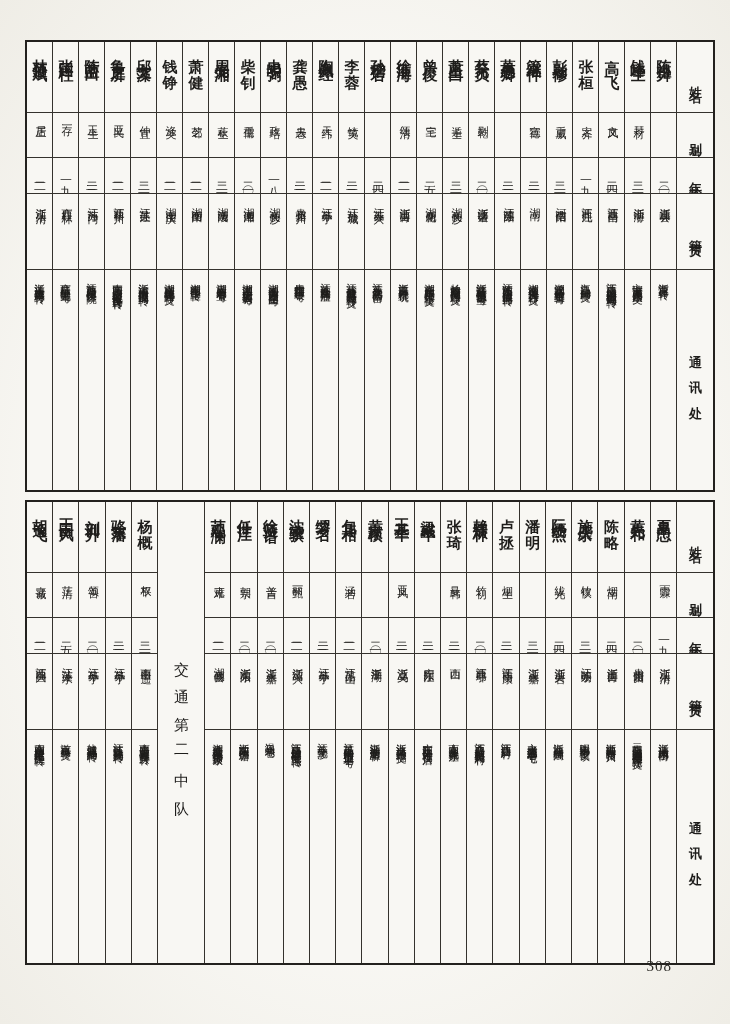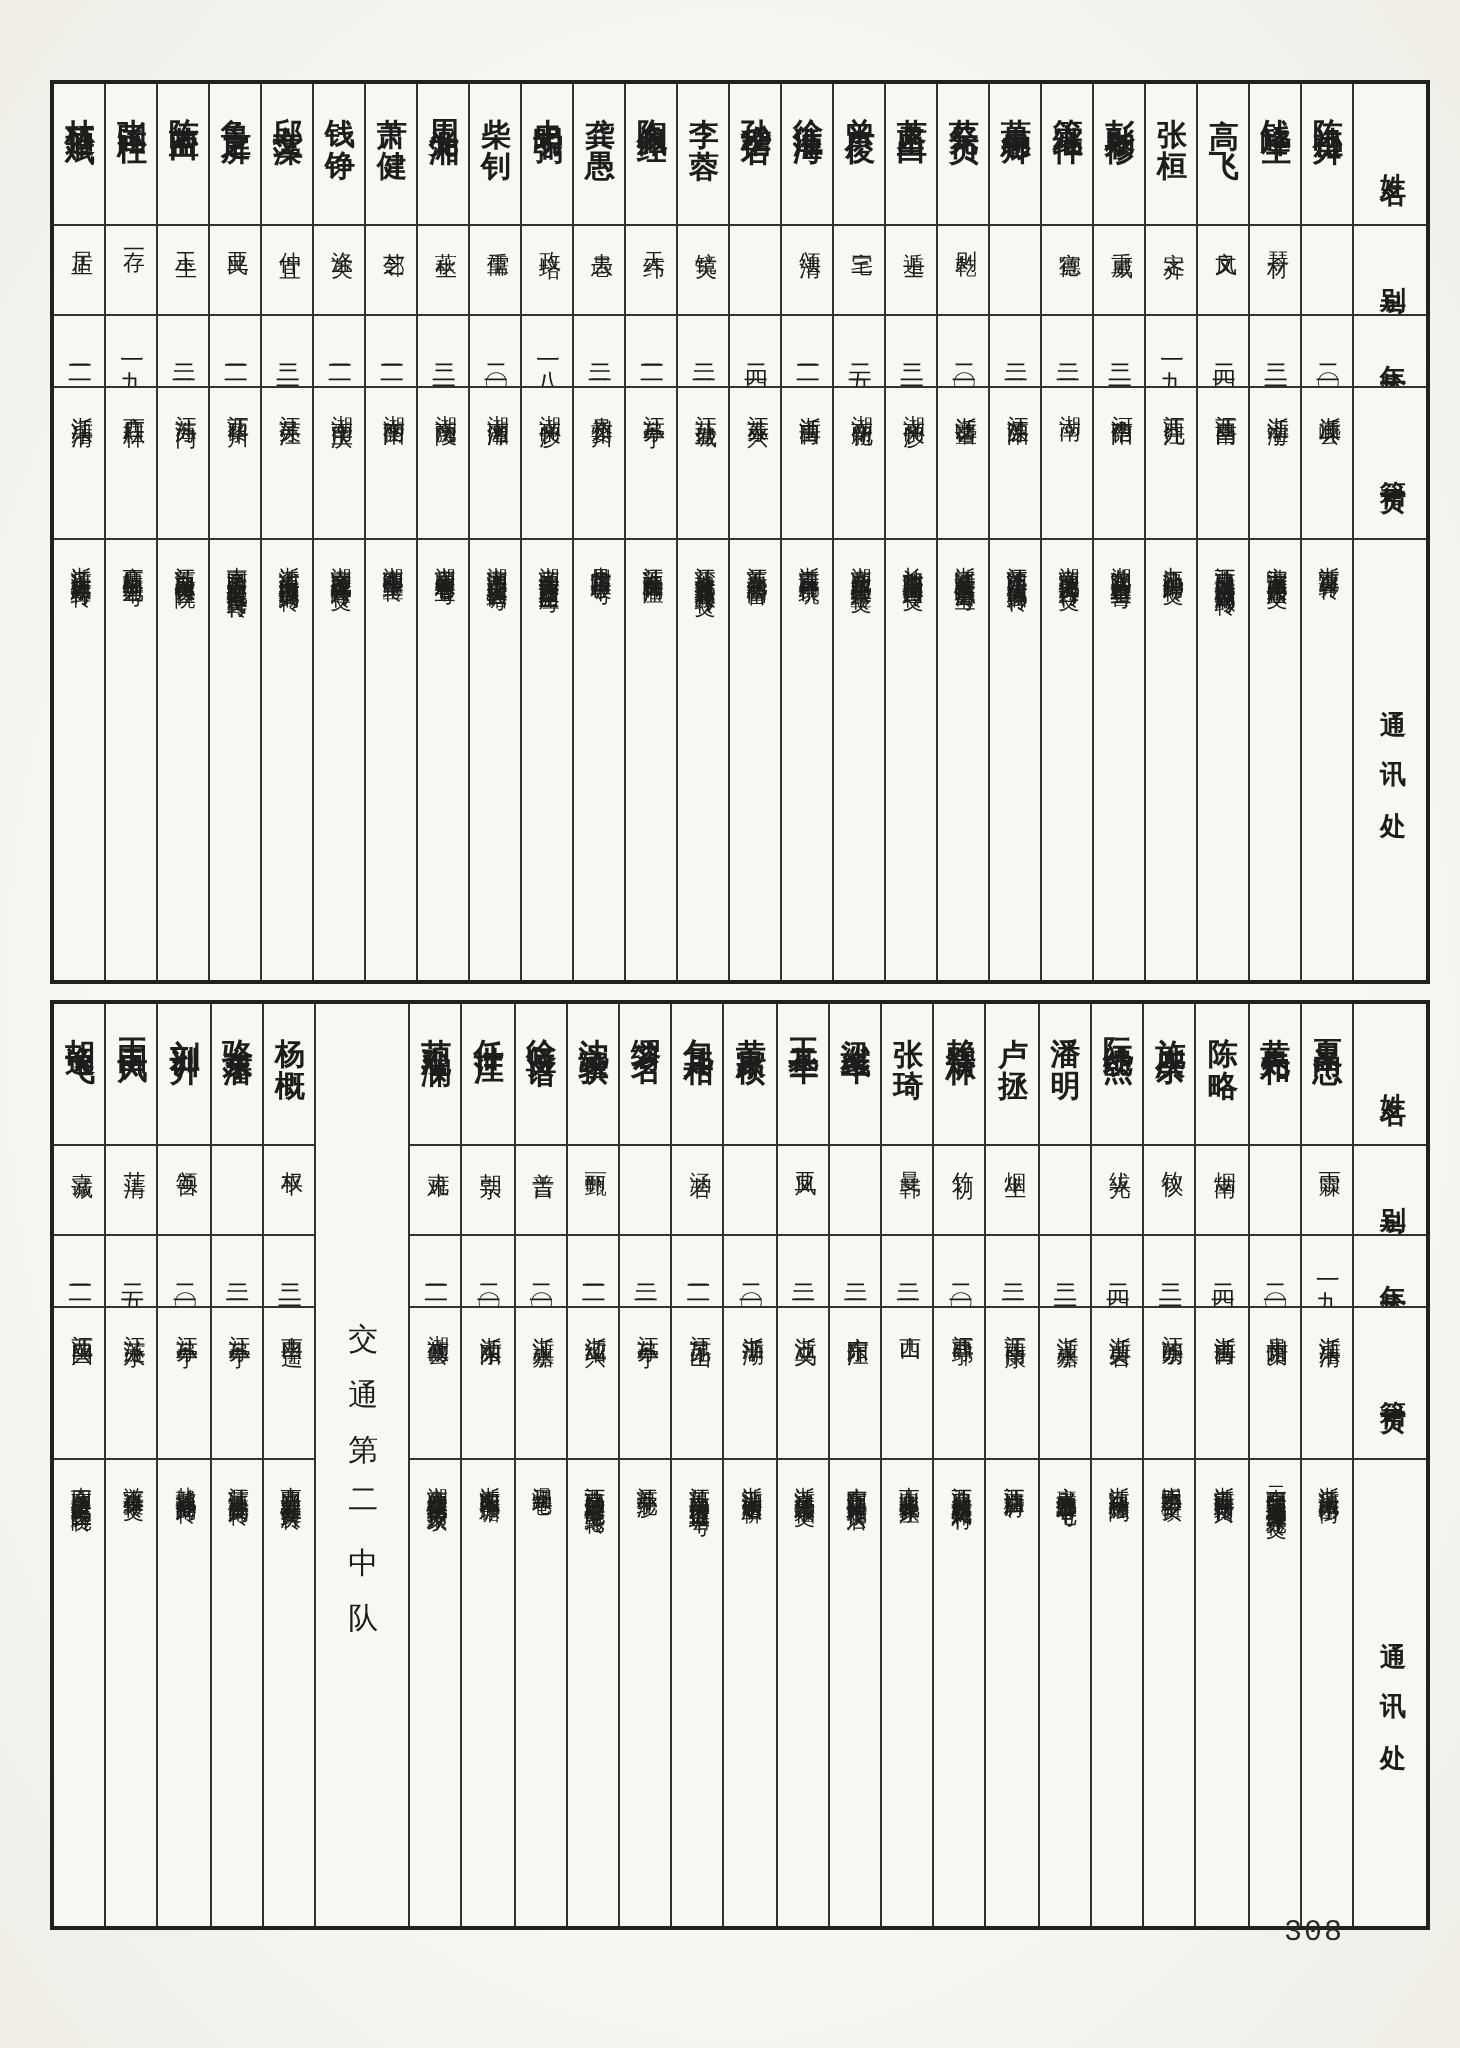--- a/index.html
+++ b/index.html
@@ -42,21 +42,21 @@
   .r-addr .v{font-size:10.5px;letter-spacing:1px;line-height:15px;height:96%;}
   .header-col .cell{align-items:center;}
   .header-col .v{font-size:13px;font-weight:700;letter-spacing:4px;}
   .header-col .r-addr .v{letter-spacing:26px;height:auto;line-height:normal;}
   .divider-col{justify-content:center;}
   .divider-cell{flex:1 1 auto;display:flex;justify-content:center;align-items:center;}
   .divider-col .v{font-size:15px;letter-spacing:28px;font-weight:400;}
   .page-number{
     position:absolute;top:958px;right:58px;
     font-size:15px;letter-spacing:1px;color:#2a2925;
-    font-family:Liberation Mono, monospace;
+    font-family:Liberation Serif, serif;
     margin-left:28px;
   }
 </style>
 </head>
 <body>
 
 <div class="page">
   <div id="table-top" class="vtable">
       <div class="col header-col">
         <div class="cell r-name">

